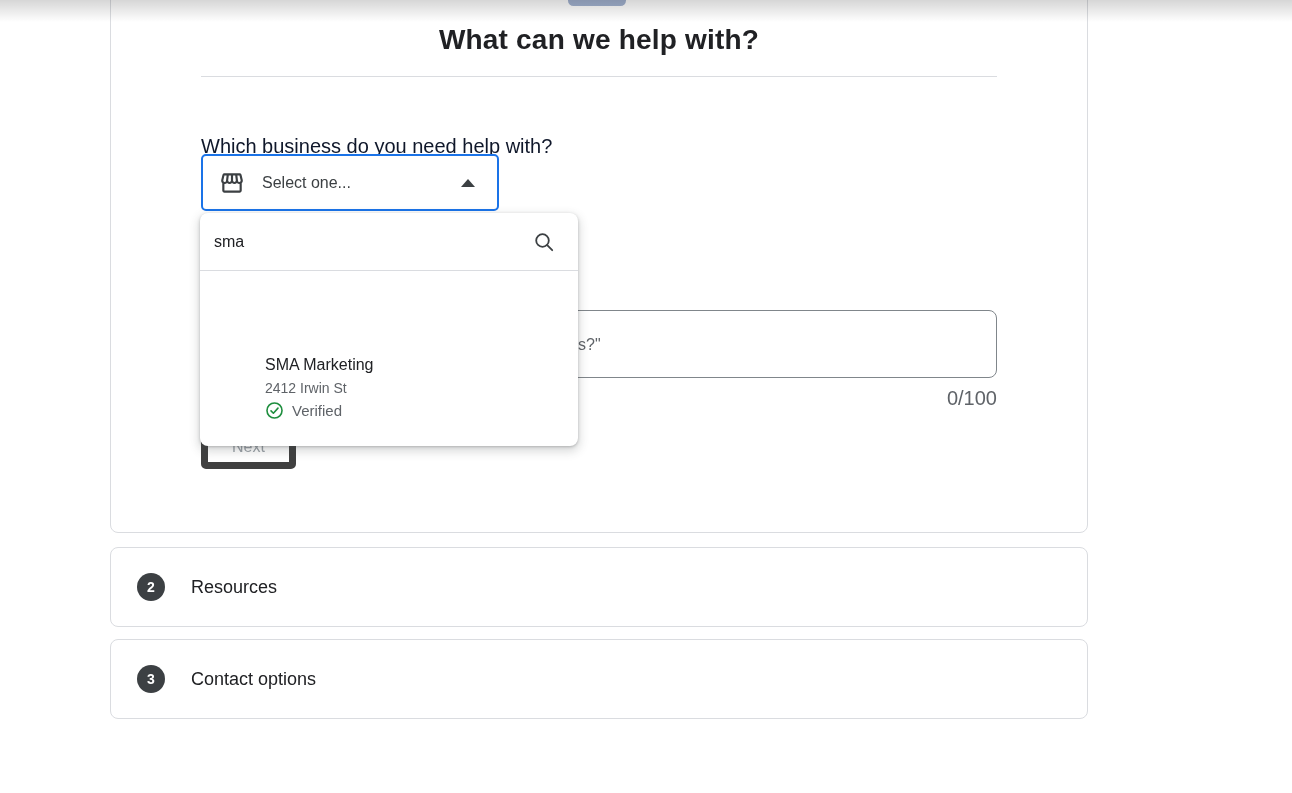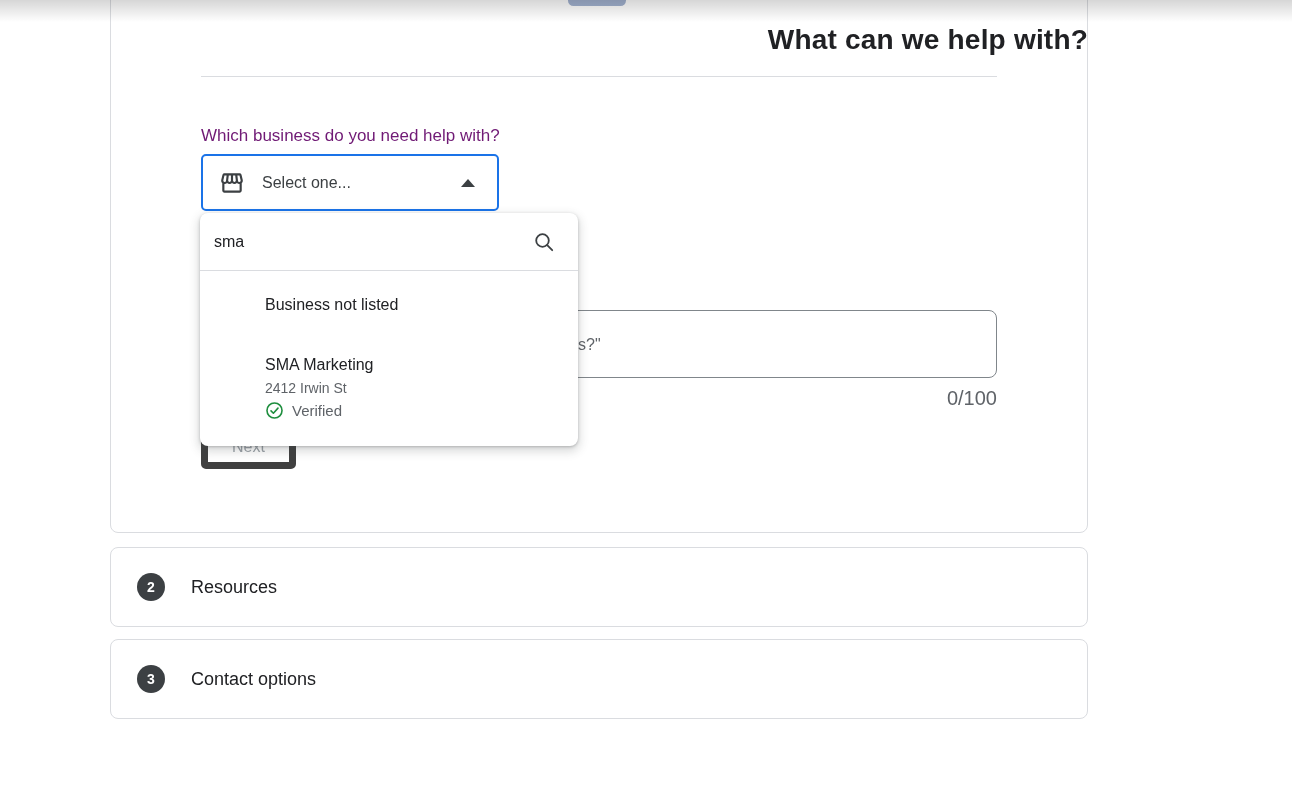--- a/index.html
+++ b/index.html
@@ -26,29 +26,29 @@
   }
 
   
   .card-main {
     left: 110px; top: -40px; width: 978px; height: 573px;
     background: #fff; border: 1px solid #dadce0; border-radius: 8px;
     z-index: 1;
   }
   .page-title {
     left: 110px; top: 24px; width: 978px;
-    text-align: right; font-size: 28px; color: #202124;
+    text-align: center; font-size: 28px; color: #202124;
     letter-spacing: 0.2px; z-index: 2;
   }
   .title-divider {
     left: 201px; top: 76px; width: 796px; height: 1px;
     background: #dadce0; z-index: 2;
   }
   .question-label {
-    left: 201px; top: 126px; font-size: 17px; color: #701a75; z-index: 2;
+    left: 201px; top: 135px; font-size: 20px; color: #0f172a; z-index: 2;
   }
 
   
   .select-box {
     left: 201px; top: 154px; width: 298px; height: 57px;
     border: 2px solid #1a73e8; border-radius: 5px; background: #fff;
     display: flex; align-items: center; padding: 0 22px 0 16px;
     cursor: pointer; z-index: 12;
   }
   .select-box .store-icon { width: 26px; height: 26px; flex: 0 0 auto; }
@@ -173,23 +173,20 @@
   <div class="search-row">
     <input class="search-input" type="text" value="sma" style="">
     <span class="search-icon">
       <svg viewBox="0 0 24 24" width="24" height="24" fill="none" stroke="#3c4043" stroke-width="1.8" stroke-linecap="round">
         <circle cx="10.5" cy="10.5" r="6.3"></circle>
         <line x1="15.2" y1="15.2" x2="20.2" y2="20.2"></line>
       </svg>
     </span>
   </div>
 
-  <div class="opt-not-listed">
-    <div class="opt-name">Business not listed</div>
-  </div>
 
   <div class="opt-business">
     <div class="opt-name">SMA Marketing</div>
     <div class="opt-address">2412 Irwin St</div>
     <div class="verified-row">
       <span class="check-icon">
         <svg viewBox="0 0 24 24" width="19" height="19" fill="none" stroke="#1e8e3e" stroke-width="2" stroke-linecap="round" stroke-linejoin="round">
           <circle cx="12" cy="12" r="9.5"></circle>
           <path d="M7.6 12.4l3 3 5.8-6.4"></path>
         </svg>

